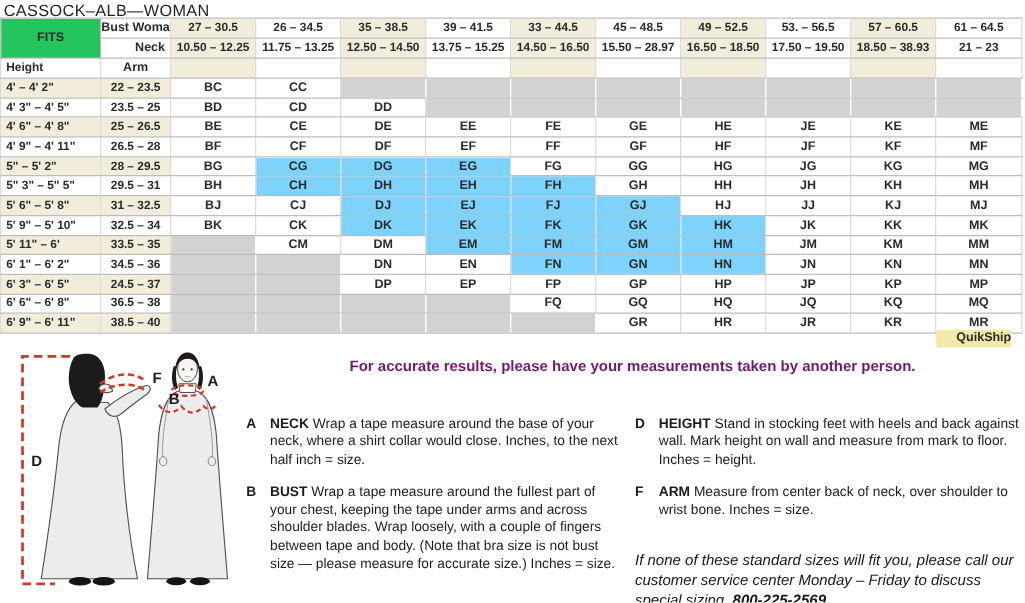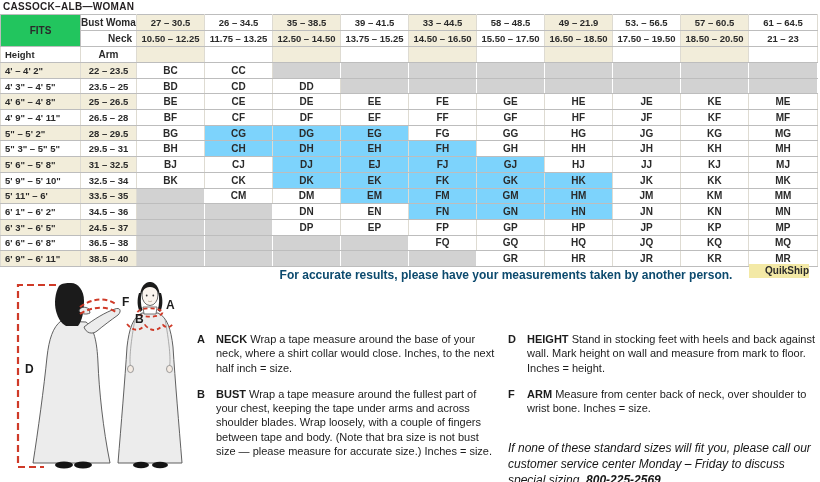--- a/index.html
+++ b/index.html
@@ -1,38 +1,38 @@
 <!DOCTYPE html>
 <html><head>
 <meta charset="utf-8">
 <style>
   html,body{margin:0;padding:0;}
   .page{position:relative;width:820px;height:482px;background:#ffffff;overflow:hidden;
         font-family:"Liberation Sans",sans-serif;color:#231f20;}
-  .title{position:absolute;top:1px;left:3px;font-size:10px;font-weight:bold;letter-spacing:.3px;}
+  .title{position:absolute;top:1px;left:3px;font-size:13px;font-weight:normal;letter-spacing:.3px;}
   
   .size-table{position:absolute;top:14px;left:0;border-collapse:collapse;table-layout:fixed;width:817px;}
   .size-table th,.size-table td{
       border:1px solid #bdbdbd;border-left-color:#dedbd2;border-right-color:#dedbd2;
       font-weight:bold;font-size:10px;padding:0;white-space:nowrap;overflow:hidden;
       text-align:center;color:#2a2a2a;height:15px;}
   .size-table tr.data td{height:14.7px;}
   .size-table .fits{background:#22c55e;border-color:#bdbdbd;}
   .size-table .rlabel{text-align:right;padding-right:4px;}
   .size-table .hcell{text-align:left;padding-left:4px;font-size:9.5px;}
   .size-table .num{font-size:9.5px;}
   .size-table .stripe{background:#f2edda;}
   .size-table .rowstripe{background:#f2edda;}
   .size-table .gray{background:#d2d2d2;border-left-color:#ffffff;border-right-color:#ffffff;}
   .size-table .yellow{background:#7dd3fc;}
   .quikship{position:absolute;left:749px;top:264px;width:60px;height:14px;background:#f3e9a6;
       font-size:10px;font-weight:bold;text-align:right;line-height:14px;color:#2a2a2a;}
   
-  .intro{position:absolute;left:195px;top:268px;width:622px;text-align:center;
-      font-size:12px;font-weight:bold;line-height:1.22;color:#0c4a6e;}
+  .intro{position:absolute;left:195px;top:286px;width:622px;text-align:center;
+      font-size:12px;font-weight:bold;line-height:1.22;color:#701a75;}
   .instr-col{position:absolute;top:332px;font-size:11px;line-height:1.3;color:#1c1c1c;}
   .col-a{left:197px;width:302px;}
   .col-b{left:508px;width:308px;}
   .instr-item{display:flex;margin-bottom:12px;}
   .instr-letter{width:19px;flex:0 0 19px;font-weight:bold;}
   .instr-term{font-weight:bold;}
   .special-note{margin-top:26px;font-style:italic;font-size:12px;line-height:1.33;color:#161616;}
   .special-phone{font-weight:bold;}
   
   .diagram{position:absolute;left:4px;top:281px;}
@@ -62,37 +62,37 @@
     </colgroup>
     <tbody id="size-table-body">
         <tr>
           <th class="fits" rowspan="2">FITS</th>
           <th class="rlabel">Bust Woman</th>
           <th class="num stripe">27 – 30.5</th>
           <th class="num">26 – 34.5</th>
           <th class="num stripe">35 – 38.5</th>
           <th class="num">39 – 41.5</th>
           <th class="num stripe">33 – 44.5</th>
-          <th class="num">58 – 48.5</th>
-          <th class="num stripe">49 – 21.9</th>
+          <th class="num">45 – 48.5</th>
+          <th class="num stripe">49 – 52.5</th>
           <th class="num">53. – 56.5</th>
           <th class="num stripe">57 – 60.5</th>
           <th class="num">61 – 64.5</th>
         </tr>
         <tr>
           <th class="rlabel">Neck</th>
           <th class="num stripe">10.50 – 12.25</th>
           <th class="num">11.75 – 13.25</th>
           <th class="num stripe">12.50 – 14.50</th>
           <th class="num">13.75 – 15.25</th>
           <th class="num stripe">14.50 – 16.50</th>
-          <th class="num">15.50 – 17.50</th>
+          <th class="num">15.50 – 28.97</th>
           <th class="num stripe">16.50 – 18.50</th>
           <th class="num">17.50 – 19.50</th>
-          <th class="num stripe">18.50 – 20.50</th>
+          <th class="num stripe">18.50 – 38.93</th>
           <th class="num">21 – 23</th>
         </tr>
         <tr>
           <th class="hcell">Height</th>
           <th>Arm</th>
           <td class="stripe"></td>
           <td></td>
           <td class="stripe"></td>
           <td></td>
           <td class="stripe"></td>

